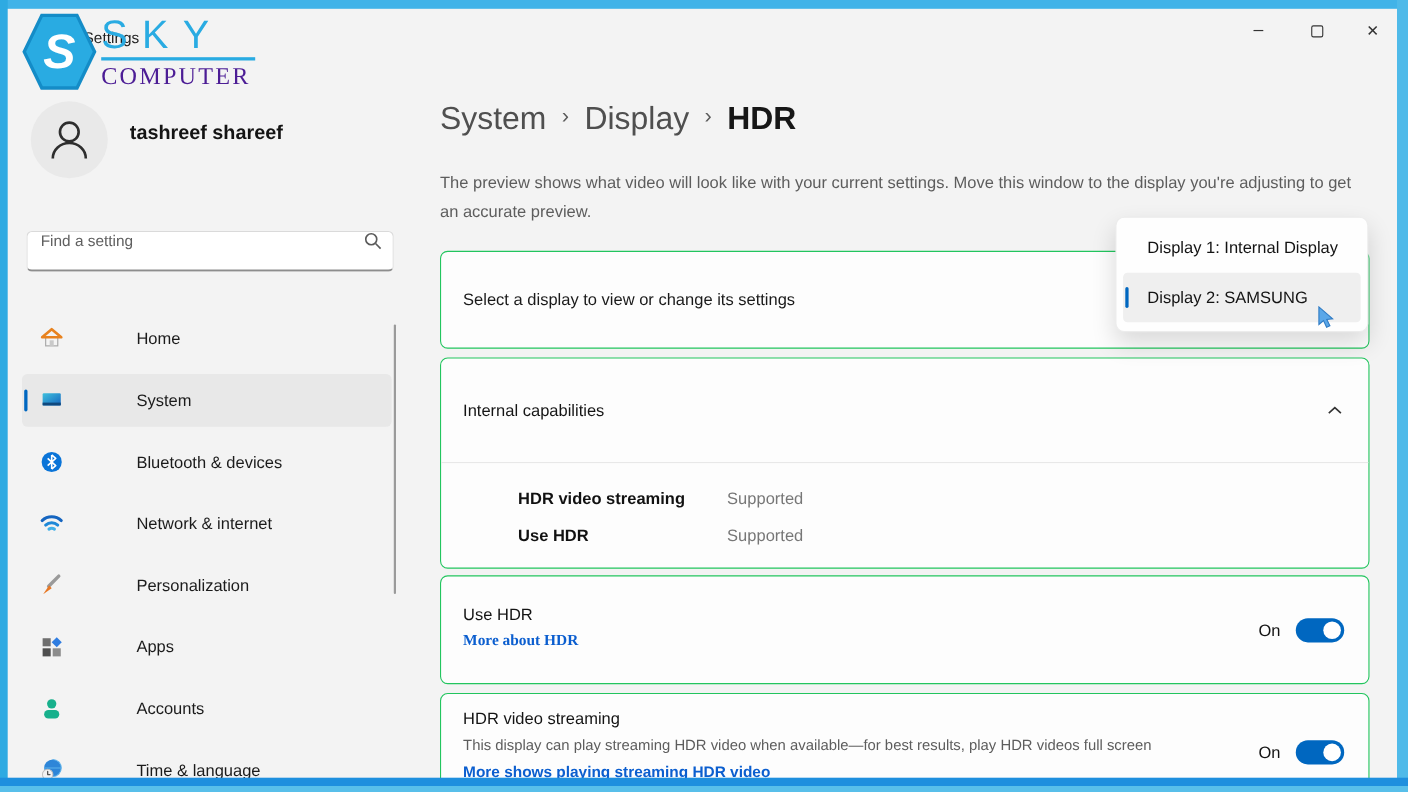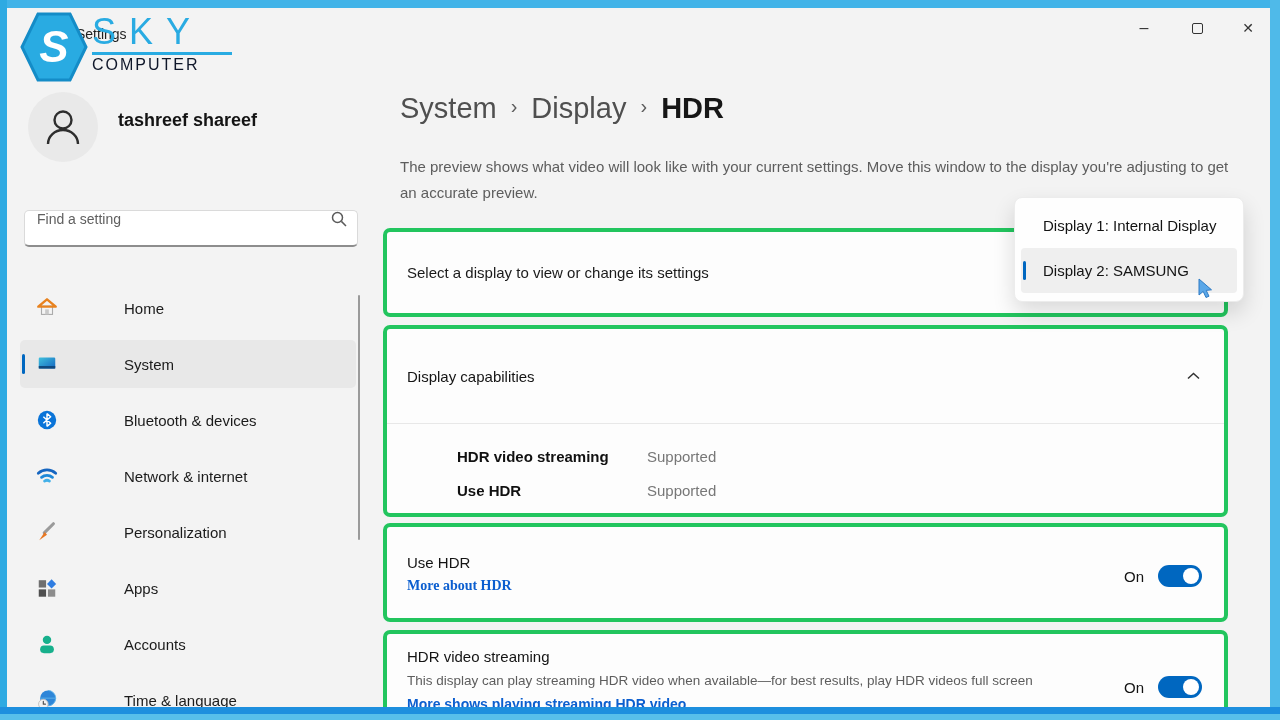--- a/index.html
+++ b/index.html
@@ -26,21 +26,21 @@
   .btn-max { left:1174px; }
   .btn-max .box { width:11px; height:11px; border:1.4px solid #333; border-radius:2px; }
   .btn-close { left:1225px; font-size:14px; }
 
   
   .logo { position:absolute; left:18px; top:10px; z-index:60; display:flex; }
   .logo-hex { width:72px; height:74px; }
   .logo-text { margin-left:2px; margin-top:4px; }
   .logo-sky { font-size:36px; letter-spacing:13px; color:#29abe2; font-weight:400; line-height:36px; }
   .logo-rule { width:140px; height:3px; background:#29abe2; margin-top:2px; }
-  .logo-computer { font-size:16px; letter-spacing:2px; color:#0f172a; margin-top:1px; }
+  .logo-computer { font-size:22px; letter-spacing:2px; color:#4c1d95; margin-top:1px;font-family:Liberation Serif, serif; }
 
   
   .avatar { position:absolute; left:28px; top:92px; width:70px; height:70px; border-radius:50%;
             background:#e9e9e9; display:flex; align-items:center; justify-content:center; cursor:pointer; }
   .user-name { position:absolute; left:118px; top:110px; font-size:18px; font-weight:bold; color:#141414; }
   .search-box { position:absolute; left:24px; top:210px; width:334px; height:37px;
                 background:#ffffff; border:1px solid #dadada; border-bottom:2px solid #8d8d8d;
                 border-radius:5px; display:flex; align-items:flex-start; padding:0 10px 0 12px; }
   .search-box input { flex:1; border:none; outline:none; background:transparent; font-size:14px;
                       font-family:inherit; color:#1a1a1a; }
@@ -58,22 +58,22 @@
 
   
   .breadcrumb { position:absolute; left:400px; top:92px; font-size:29px; color:#4f4f4f; display:flex; align-items:center; }
   .crumb { cursor:pointer; }
   .crumb-sep { font-size:20px; padding:0 14px; color:#5a5a5a; transform:translateY(-2px); }
   .crumb-current { color:#161616; font-weight:bold; cursor:default; }
 
   .page-desc { position:absolute; left:400px; top:154px; width:832px; font-size:15px;
                line-height:26px; color:#5d5d5d; }
 
-  .card { position:absolute; left:383px; width:845px; background:#fdfdfd;
-          border:4px solid #22c55e; border-radius:7px; }
+  .card { position:absolute; left:400px; width:845px; background:#fdfdfd;
+          border:1px solid #22c55e; border-radius:7px; }
   .card-select { top:228px; height:89px; display:flex; align-items:center; padding-left:20px; font-size:15px; }
 
   .card-caps { top:325px; height:192px; }
   .caps-header { height:94px; display:flex; align-items:center; padding:0 24px 0 20px; cursor:pointer; }
   .caps-title { flex:1; font-size:15px; color:#151515; }
   .caps-divider { height:1px; background:#e8e8e8; }
   .caps-rows { padding-top:15px; }
   .caps-row { display:flex; align-items:center; height:34px; }
   .caps-label { margin-left:70px; width:190px; font-size:15px; font-weight:bold; color:#111; }
   .caps-value { font-size:15px; color:#777; }
@@ -248,21 +248,21 @@
 </div>
 
 <div class="page-desc">The preview shows what video will look like with your current settings. Move this window to the display you're adjusting to get an accurate preview.</div>
 
 <div class="card card-select">
   <span>Select a display to view or change its settings</span>
 </div>
 
 <div class="card card-caps">
   <div class="caps-header">
-    <span class="caps-title">Display capabilities</span>
+    <span class="caps-title">Internal capabilities</span>
     <svg width="13" height="8" viewBox="0 0 13 8">
       <polyline points="1,6.5 6.5,1.5 12,6.5" fill="none" stroke="#333" stroke-width="1.5"></polyline>
     </svg>
   </div>
   <div class="caps-divider"></div>
   <div class="caps-rows">
     <div class="caps-row">
       <span class="caps-label">HDR video streaming</span>
       <span class="caps-value">Supported</span>
     </div>

